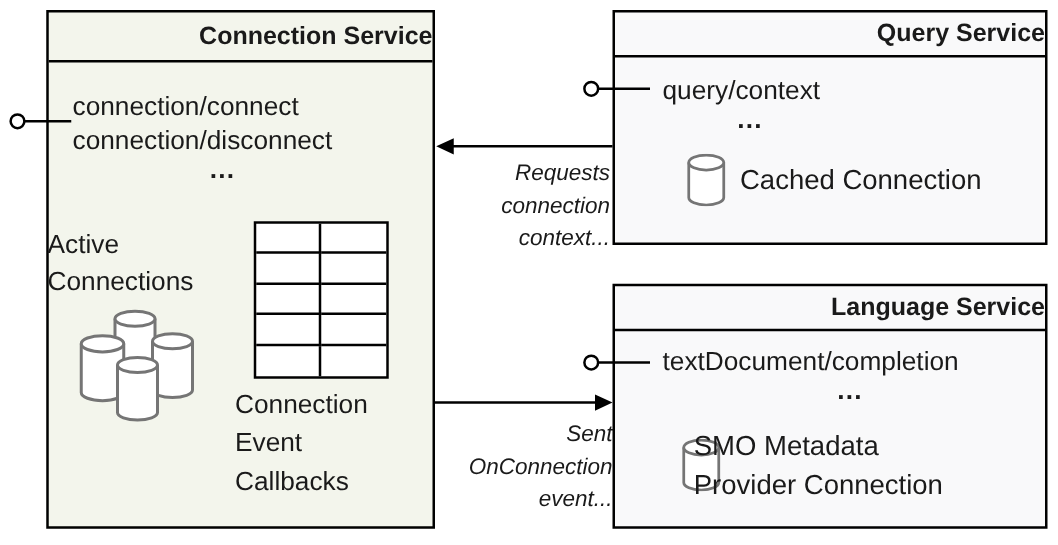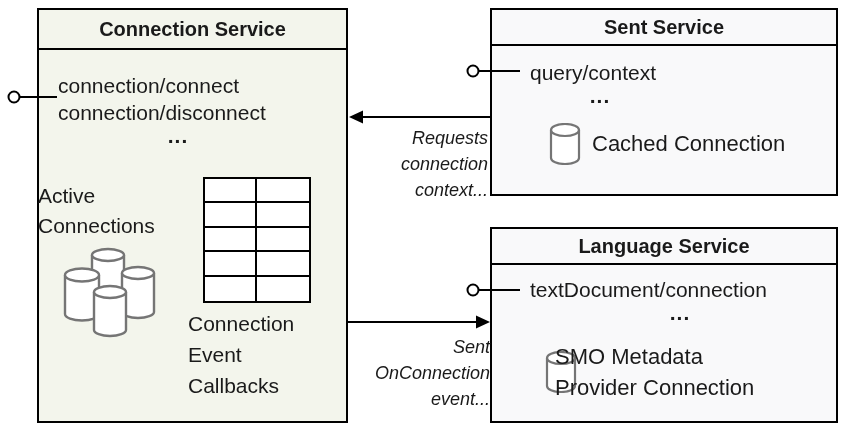--- a/index.html
+++ b/index.html
@@ -5,21 +5,21 @@
   html,body{margin:0;padding:0;background:#ffffff;}
   #canvas{
     position:relative;width:846px;height:436px;background:#ffffff;overflow:hidden;
     font-family:"Liberation Sans","DejaVu Sans",sans-serif;color:#1a1a1a;
   }
   .box{position:absolute;box-sizing:border-box;border:2px solid #000;}
   .box.greenish{background:#f3f5ec;}
   .box.grayish{background:#f9f9fa;}
   .box-header{
     box-sizing:border-box;border-bottom:2px solid #000;
-    font-weight:bold;font-size:20px;text-align:center;
+    font-weight:bold;font-size:20px;text-align:right;
   }
   .abs{position:absolute;box-sizing:border-box;}
   .method{font-size:21px;line-height:27px;white-space:nowrap;}
   .ellipsis{font-size:21px;line-height:20px;text-align:center;font-weight:bold;letter-spacing:1px;}
   .center-multiline{text-align:left;white-space:pre-line;}
   .arrow-label{font-style:italic;font-size:18px;line-height:26px;text-align:right;white-space:pre-line;}
   .grid-table{
     display:grid;grid-template-columns:1fr 1fr;grid-template-rows:repeat(5,1fr);
     border:2px solid #000;background:#ffffff;
   }
@@ -74,42 +74,42 @@
       <div class="cb-b"></div>
     <div class="cb-r"></div>
       <div></div>
   </div>
 
   <div class="abs center-multiline" style="left:188px;top:308px;width:140px;font-size:21px;line-height:31px;">Connection
 Event
 Callbacks</div>
 
   <div class="box grayish" style="left:490px;top:8px;width:348px;height:188px;">
-    <div class="box-header" style="height:36px;line-height:34px;">Sent Service</div>
+    <div class="box-header" style="height:36px;line-height:34px;">Query Service</div>
   </div>
 
   <div class="abs" style="left:530px;top:59px;width:140px;">
     <div class="method">query/context</div>
     <div class="ellipsis">...</div>
   </div>
 
   <svg class="abs" style="left:549px;top:123px;" width="32" height="42" viewBox="0 0 32 42">
     <g fill="#ffffff" stroke="#757575" stroke-width="2.2">
       <path d="M2 7 L2 35 A14 6 0 0 0 30 35 L30 7"></path>
       <ellipse cx="16" cy="7" rx="14" ry="6"></ellipse>
     </g>
   </svg>
   <div class="abs" style="left:592px;top:123px;height:42px;line-height:42px;font-size:22px;white-space:nowrap;">Cached Connection</div>
 
   <div class="box grayish" style="left:490px;top:227px;width:348px;height:196px;">
     <div class="box-header" style="height:36px;line-height:34px;">Language Service</div>
   </div>
 
   <div class="abs" style="left:530px;top:276px;width:300px;">
-    <div class="method">textDocument/connection</div>
+    <div class="method">textDocument/completion</div>
     <div class="ellipsis">...</div>
   </div>
 
   <svg class="abs" style="left:545px;top:351px;" width="32" height="42" viewBox="0 0 32 42">
     <g fill="#ffffff" stroke="#757575" stroke-width="2.2">
       <path d="M2 7 L2 35 A14 6 0 0 0 30 35 L30 7"></path>
       <ellipse cx="16" cy="7" rx="14" ry="6"></ellipse>
     </g>
   </svg>
   <div class="abs center-multiline" style="left:555px;top:341px;width:210px;font-size:22px;line-height:31px;">SMO Metadata

